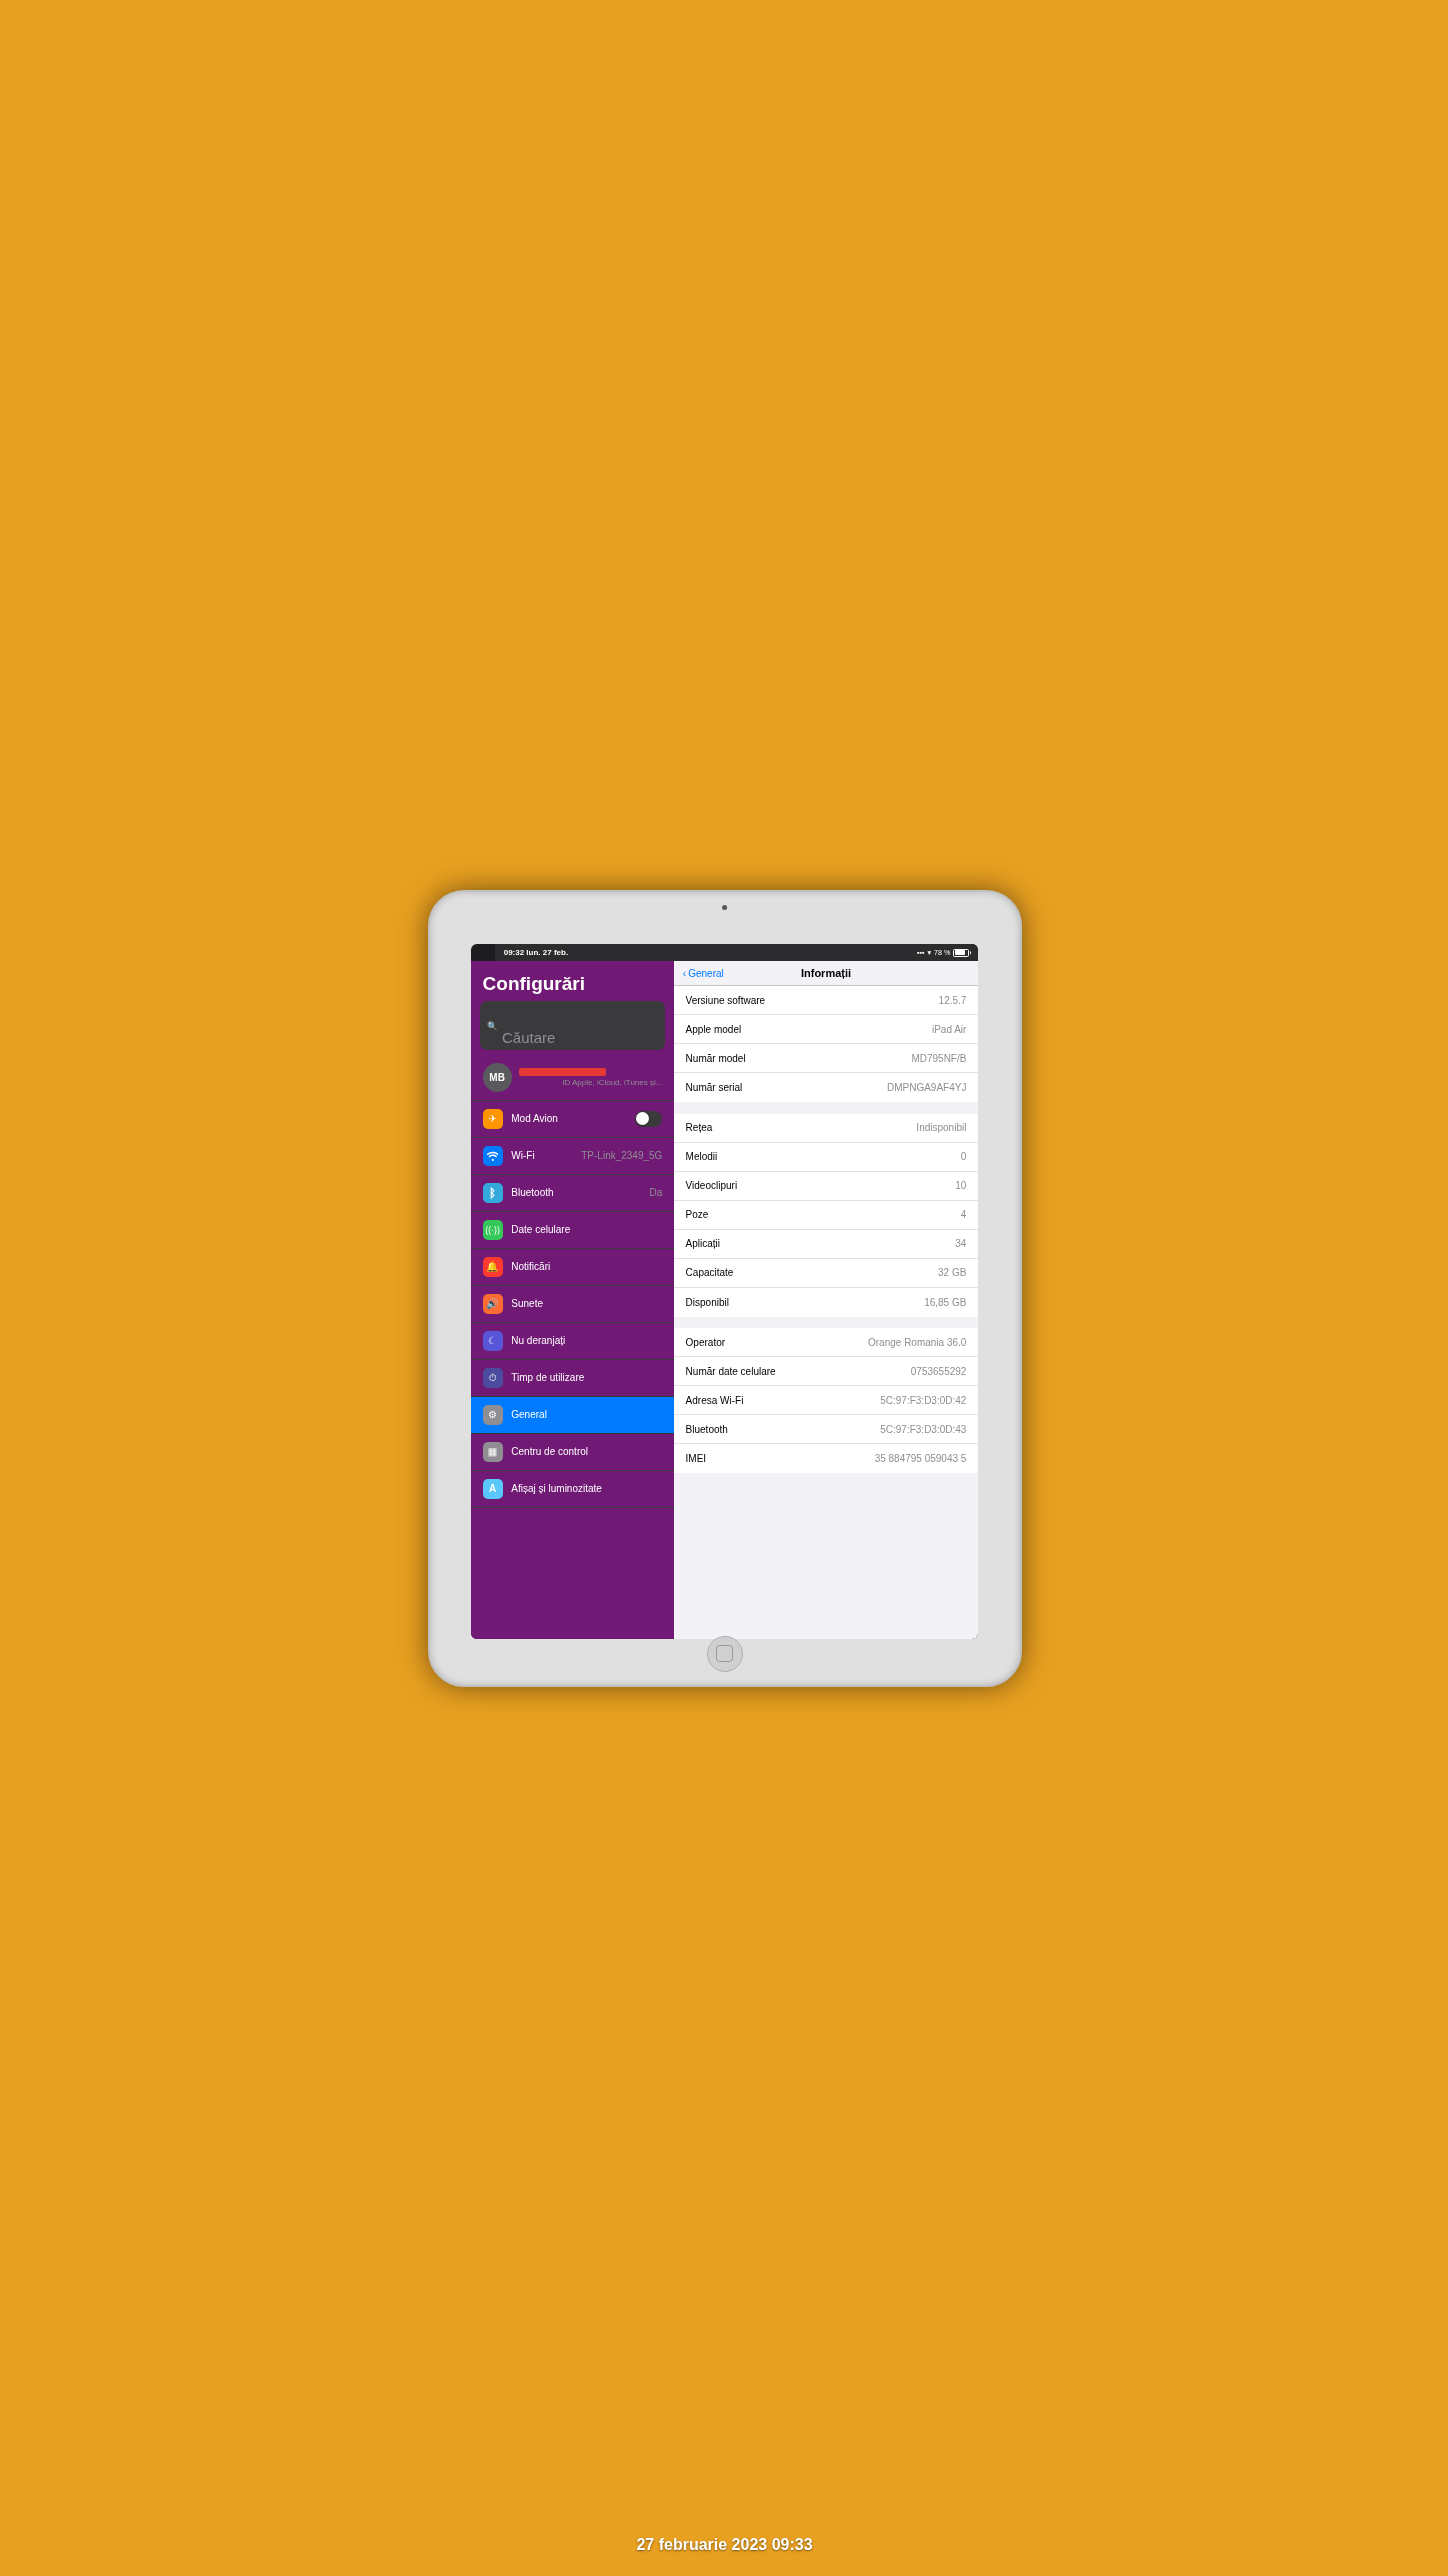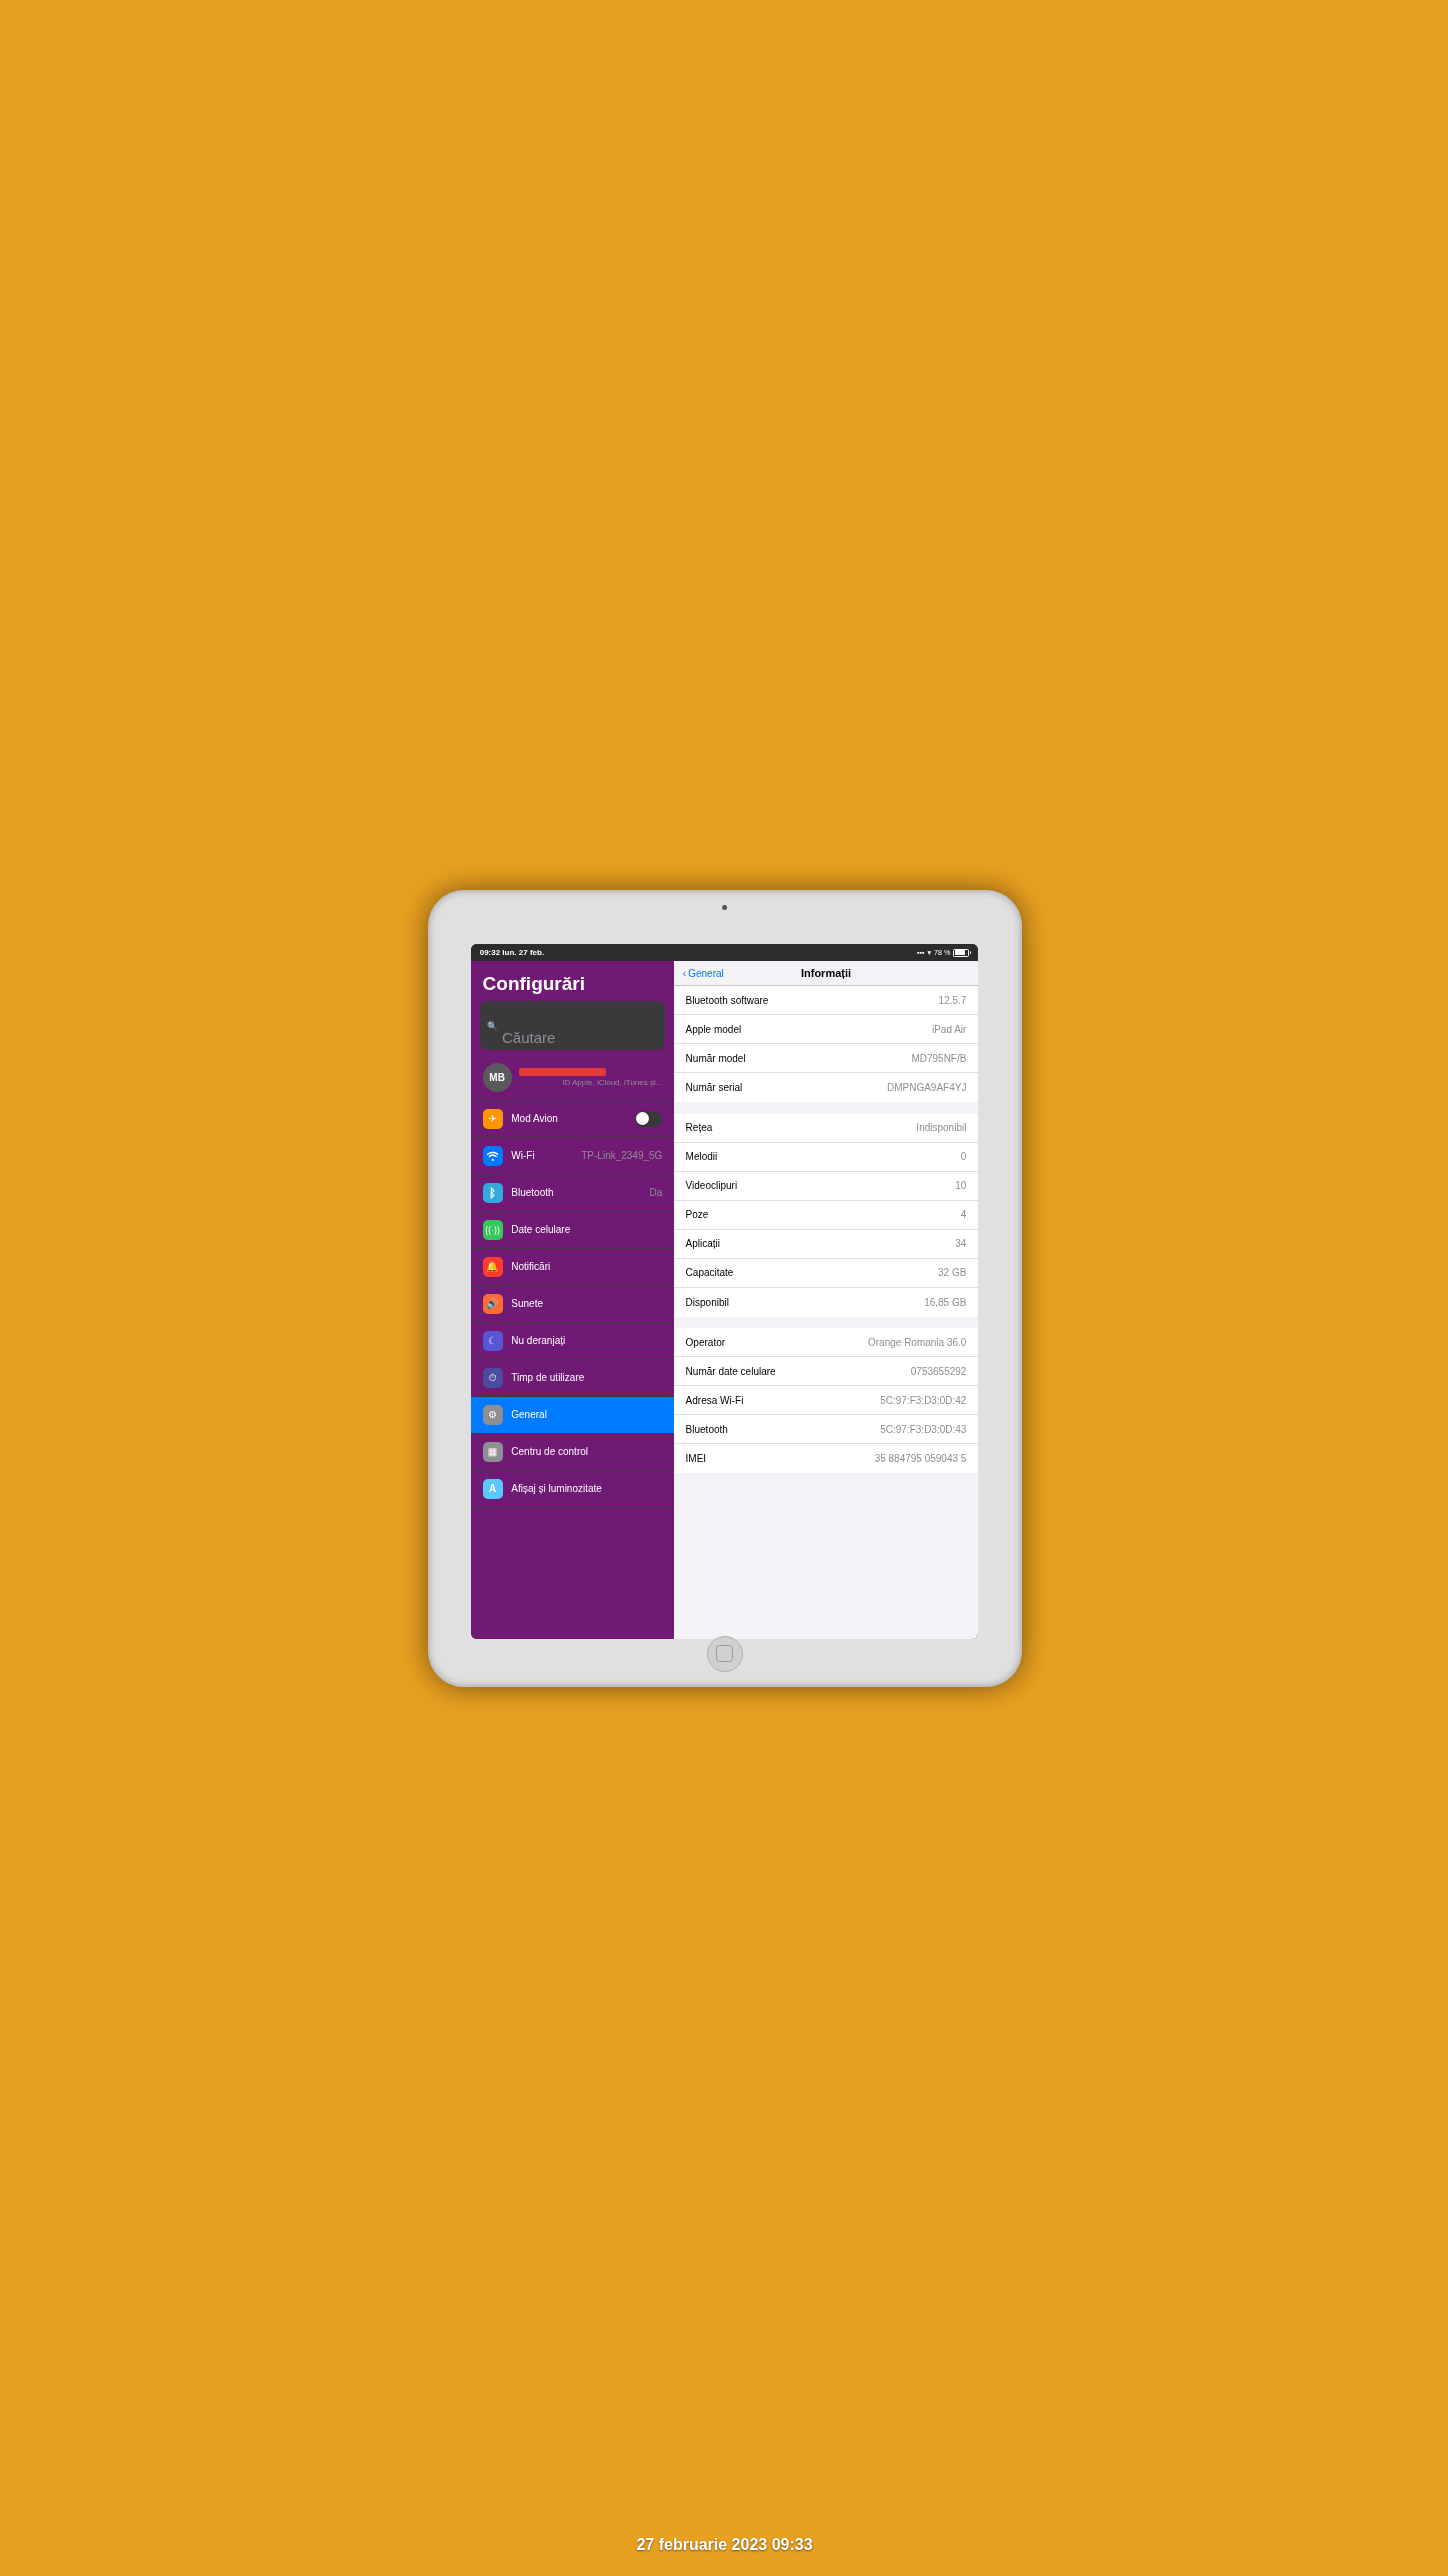--- a/index.html
+++ b/index.html
@@ -76,20 +76,21 @@
     }
 
     .status-bar {
       background: #2c2c2e;
       display: flex;
       justify-content: space-between;
       align-items: center;
       padding: 2.9px 8.7px;
       height: 17.4px;
       flex-shrink: 0;
+      margin-left: 24px;
     }
 
     .status-time {
       color: white;
       font-size: 8px;
       font-weight: 600;
     }
 
     .status-right {
       display: flex;
@@ -487,21 +488,21 @@
         <div class="nav-bar">
           <div class="nav-back">
             <span>‹</span>
             <span>General</span>
           </div>
           <span class="nav-title">Informații</span>
         </div>
 
         <div class="info-section">
           <div class="info-row">
-            <span class="info-label">Bluetooth software</span>
+            <span class="info-label">Versiune software</span>
             <span class="info-value">12.5.7</span>
           </div>
           <div class="info-row">
             <span class="info-label">Apple model</span>
             <span class="info-value">iPad Air</span>
           </div>
           <div class="info-row">
             <span class="info-label">Număr model</span>
             <span class="info-value">MD795NF/B</span>
           </div>

